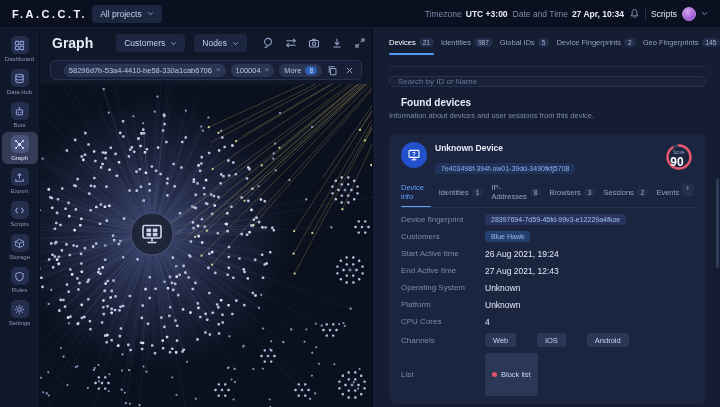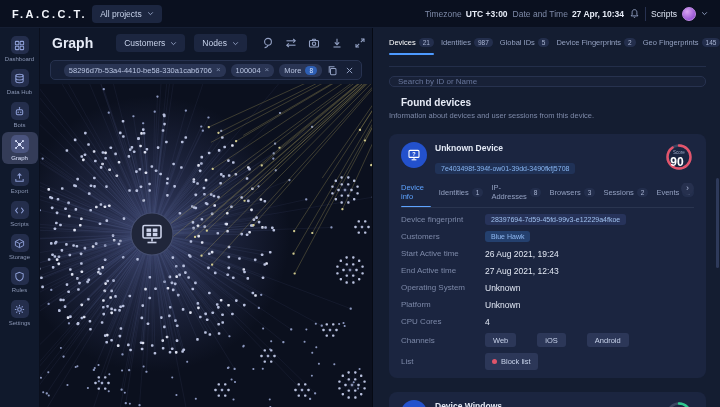--- a/index.html
+++ b/index.html
@@ -69,21 +69,21 @@
   .card-tabs .tab.active{color:#5ea3ff}
   .card-tabs .tab.active::after{bottom:-7px;background:#5ea3ff}
   .chev-btn{position:absolute;right:0;top:-1px;width:13px;height:13px;border-radius:50%;background:#26304e;border:none;color:#aab6d4;font-size:9px;line-height:11px;cursor:pointer;padding:0}
   .frow{display:flex;align-items:center;margin-top:6px;min-height:11px}
   .frow .fl{width:84px;flex-shrink:0;font-size:8px;color:#7d89a8}
   .frow .fv{font-size:8.5px;color:#e2e8f4}
   .fchip{background:#27335a;color:#9fc0ee;font-size:7px;padding:2px 6px;border-radius:3px;cursor:pointer}
   .fchip.blue{background:#24406e;color:#8fb8f2}
   .gchips{display:flex;gap:21px}
   .gchip{background:#2c3758;color:#c7d2ea;font-size:7.5px;padding:2.5px 8px;border-radius:3px;cursor:pointer}
-  .dot-chip{display:inline-flex;align-items:center;gap:4px;background:#2c3758;color:#c7d2ea;font-size:7.5px;padding:4px 7px;border-radius:3px;cursor:pointer}
+  .dot-chip{display:inline-flex;align-items:center;gap:4px;background:#2c3758;color:#c7d2ea;font-size:7.5px;padding:17px 7px;border-radius:3px;cursor:pointer}
   .dot-chip .dot{width:5px;height:5px;border-radius:50%;background:#e0556a}
   .panel-scrollbar{position:absolute;right:1px;top:150px;width:3px;height:90px;border-radius:2px;background:#2e3a5a}
 </style>
 </head>
 <body>
 
 <header class="topbar">
   <div class="logo">F.A.C.C.T.</div>
   <button class="pill">
     <span>All projects</span>

